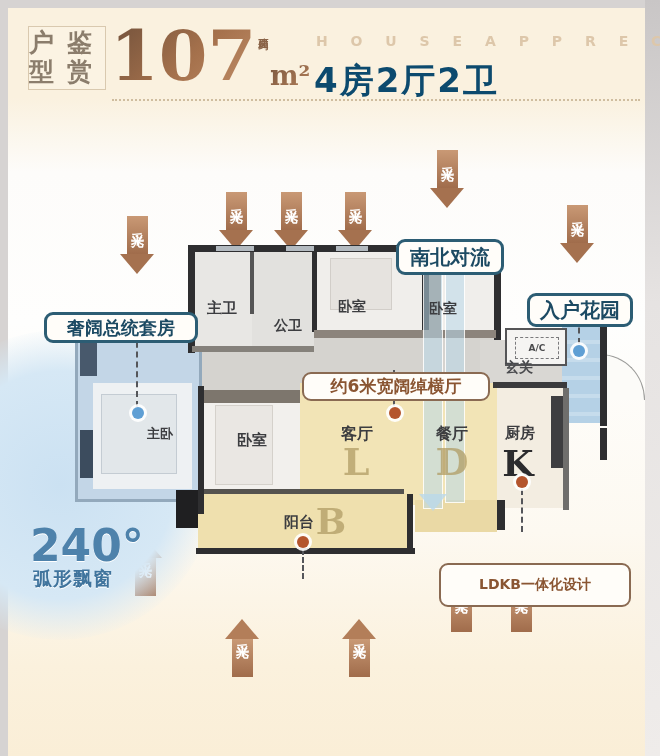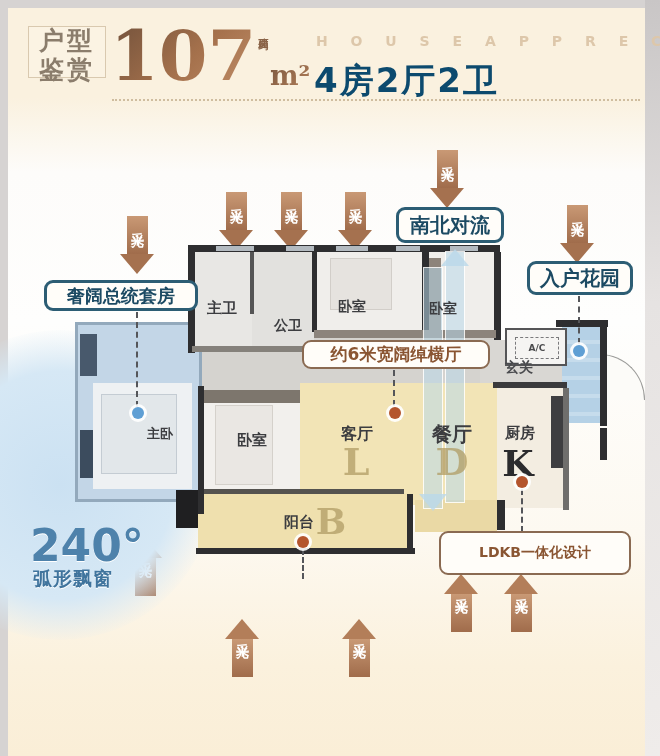--- a/index.html
+++ b/index.html
@@ -4,22 +4,22 @@
 <style>
   * { margin:0; padding:0; box-sizing:border-box; }
   html,body { width:660px; height:756px; }
   body { font-family:"DejaVu Sans", sans-serif; position:relative; background:#d6d3d2; overflow:hidden; }
   .page { position:absolute; left:0; top:0; width:660px; height:756px; }
   .card { position:absolute; left:8px; top:8px; width:637px; height:748px;
     background:linear-gradient(180deg,#faf1df 0%, #faf1df 12%, #fdfcfa 22%, #fefefd 42%, #fdf9f1 70%, #fbf1dd 88%, #faeed7 100%); }
   .right-strip { position:absolute; right:0; top:0; width:15px; height:756px; background:linear-gradient(180deg,#c9c6c6,#e6e3e2 40%,#efecea); }
 
   
-  .badge { position:absolute; left:28px; top:26px; width:78px; height:52px; border:1px solid #d9c9af;
-    background:#fbf3e3; display:flex; flex-direction:column; align-items:center; justify-content:space-between;
+  .badge { position:absolute; left:28px; top:26px; width:78px; height:64px; border:1px solid #d9c9af;
+    background:#fbf3e3; display:flex; flex-direction:row; align-items:center; justify-content:center;
     color:#8b7d6c; font-weight:700; font-size:25px; line-height:1.15; letter-spacing:3px; }
   .area-num { position:absolute; left:110px; top:14px; font-family:"DejaVu Serif",serif; font-size:70px; font-weight:700;
     background:linear-gradient(135deg,#6e4f3a,#a5714c 55%,#c2906a); -webkit-background-clip:text; background-clip:text; color:transparent; }
   .area-prefix { position:absolute; left:256px; top:30px; writing-mode:vertical-rl; text-orientation:upright;
     font-size:10px; color:#8a6347; letter-spacing:1px; font-weight:700; }
   .area-unit { position:absolute; left:270px; top:60px; font-family:"DejaVu Serif",serif; font-size:27px; font-weight:700;
     background:linear-gradient(135deg,#7a563e,#b3805a); -webkit-background-clip:text; background-clip:text; color:transparent; }
   .sub-en { position:absolute; left:316px; top:33px; font-size:14px; letter-spacing:9px; color:#ddc7aa; font-weight:600; white-space:nowrap; }
   .sub-cn { position:absolute; left:314px; top:58px; font-size:34px; font-weight:800; color:#0c4a6e; letter-spacing:2px; }
   .dotline { position:absolute; left:112px; top:99px; width:528px; border-top:2px dotted #cfbd9f; }
@@ -29,21 +29,21 @@
   .lt .shaft { width:21px; height:38px; background:linear-gradient(180deg,#c99975,#a06c4b); }
   .lt .head { width:0; height:0; border-left:17px solid transparent; border-right:17px solid transparent; }
   .lt.down .head { border-top:20px solid #a5714f; }
   .lt.up .head { border-bottom:20px solid #b37e59; }
   .lt .txt { position:absolute; left:50%; transform:translateX(-50%); writing-mode:vertical-rl; text-orientation:upright;
     color:#fff; font-size:13px; font-weight:700; letter-spacing:3px; }
   .lt.down .txt { top:5px; } .lt.up .txt { top:13px; }
 
   
   .co { position:absolute; display:flex; align-items:center; justify-content:center; background:#fffdf9;
-    border-radius:9px; font-weight:800; white-space:nowrap; z-index:30; }
+    border-radius:9px; font-weight:800; white-space:nowrap; z-index:30;margin-top:32px; }
   .co.blue  { border:3px solid #2c5d74; color:#1c4a63; }
   .co.brown { border:2px solid #8a6a52; color:#8a5532; }
 
   
   .dash { position:absolute; width:0; border-left:2px dashed #55565a; z-index:25; }
   .dot { position:absolute; width:12px; height:12px; border-radius:50%; box-shadow:0 0 0 3px rgba(255,255,255,.9); z-index:26; }
   .dot.blue { background:#5f9fd4; } .dot.orange { background:#b4552d; }
 
   
   .room { position:absolute; }
@@ -149,21 +149,21 @@
 
   <div class="rl" style="left:222px;top:308px;font-size:15px">主卫</div>
   <div class="rl" style="left:288px;top:326px;font-size:14px">公卫</div>
   <div class="rl" style="left:352px;top:307px;font-size:14px">卧室</div>
   <div class="rl" style="left:443px;top:309px;font-size:14px">卧室</div>
   <div class="rl" style="left:519px;top:368px;font-size:14px;color:#4a4b4e">玄关</div>
   <div class="rl" style="left:160px;top:434px;font-size:13px">主卧</div>
   <div class="rl" style="left:252px;top:440px;font-size:15px">卧室</div>
   <div class="rl" style="left:357px;top:434px;font-size:16px">客厅</div>
   <div class="letter" style="left:356px;top:461px;font-size:38px">L</div>
-  <div class="rl" style="left:452px;top:434px;font-size:20px">餐厅</div>
+  <div class="rl" style="left:452px;top:434px;font-size:16px">餐厅</div>
   <div class="letter" style="left:452px;top:461px;font-size:38px">D</div>
   <div class="rl" style="left:520px;top:433px;font-size:15px">厨房</div>
   <div class="letter" style="left:518px;top:463px;font-size:36px;color:#2b2b2d">K</div>
   <div class="rl" style="left:299px;top:522px;font-size:15px">阳台</div>
   <div class="letter" style="left:331px;top:521px;font-size:36px">B</div>
 
   <div class="dash" style="left:136px;top:312px;height:95px"></div>
   <div class="dot blue" style="left:132px;top:407px"></div>
   <div class="dash" style="left:393px;top:370px;height:36px"></div>
   <div class="dot orange" style="left:389px;top:407px"></div>

